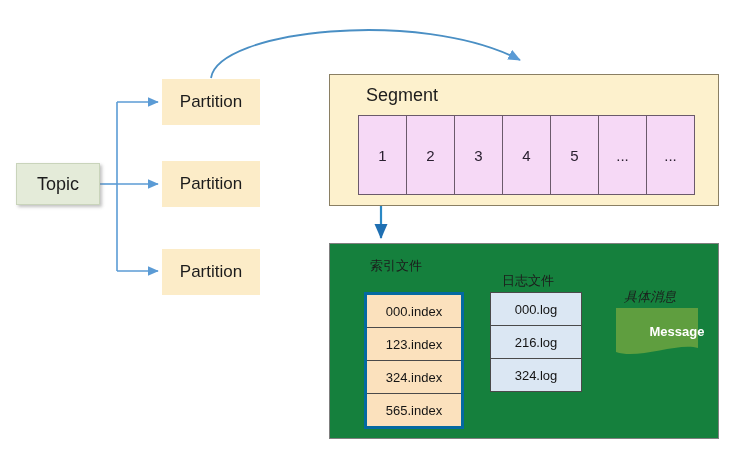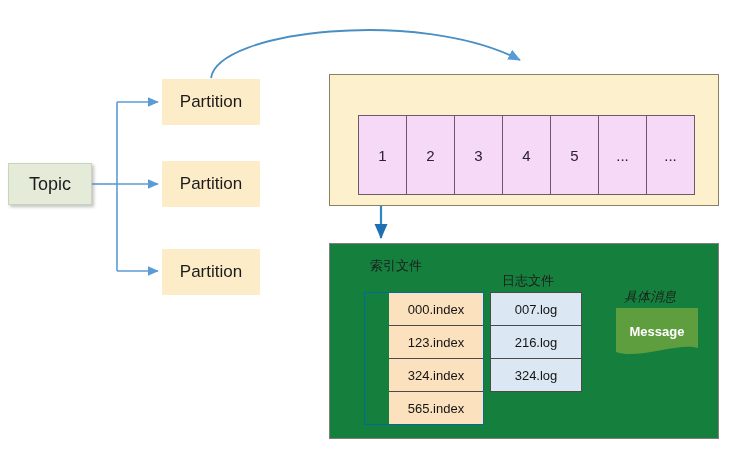--- a/index.html
+++ b/index.html
@@ -12,21 +12,21 @@
     width: 732px;
     height: 459px;
     background: #ffffff;
     font-family: "Liberation Sans", "DejaVu Sans", sans-serif;
     overflow: hidden;
   }
   .abs { position: absolute; box-sizing: border-box; }
 
   
   #topic-box {
-    left: 8px; top: 163px; width: 84px; height: 42px;
+    left: 16px; top: 163px; width: 84px; height: 42px;
     background: #e4ebd9;
     border: 1px solid #c9d4bb;
     box-shadow: 2px 2px 3px rgba(120,120,120,0.45);
     display: flex; align-items: center; justify-content: center;
     font-size: 18px; color: #1c1c1c;
   }
 
   
   .partition-box {
     width: 98px; height: 46px;
@@ -73,22 +73,21 @@
     font-size: 13px; color: #1c1c1c;
     white-space: nowrap;
   }
   #index-label { left: 40px; top: 13px; }
   #log-label   { left: 172px; top: 13px; margin-top: 15px; }
   #message-label { left: 294px; top: 44px; font-style: italic; }
 
   #index-stack {
     position: absolute; left: 34px; top: 48px;
     width: 94px;
-    border: 1px solid #0369a1;
-    padding-left: 24px;
+    border: 3px solid #0369a1;
   }
   .index-cell {
     height: 32px; background: #fbe1bd;
     border-bottom: 1px solid #4a4a4a;
     display: flex; align-items: center; justify-content: center;
     font-size: 13px; color: #141414;
   }
   .index-cell:last-child { border-bottom: none; }
 
   #log-stack {
@@ -104,21 +103,21 @@
   }
   .log-cell:last-child { border-bottom: none; }
 
   #message-shape {
     position: absolute; left: 286px; top: 64px;
     width: 82px; height: 50px;
   }
   #message-shape .msg-text {
     position: absolute; left: 0; top: 0; width: 82px; height: 46px;
     display: flex; align-items: center; justify-content: center;
-    font-size: 13px; color: #ffffff; font-weight: bold;
+    font-size: 13px; color: #ffffff; font-weight: bold; padding-left: 20px;
   }
 
   #watermark {
     position: absolute; left: 588px; top: 436px;
     font-size: 12px; color: #d2d2d2;
     letter-spacing: 1px;
     white-space: nowrap;
   }
 
   svg.overlay {
@@ -181,20 +180,21 @@
     <span>Partition</span>
   </div>
   <div class="abs partition-box" id="partition-1">
     <span>Partition</span>
   </div>
   <div class="abs partition-box" id="partition-2">
     <span>Partition</span>
   </div>
 
   <div class="abs" id="segment-box">
+    <div id="segment-title">Segment</div>
     <div id="segment-cells">
       <div class="segment-cell">1</div>
       <div class="segment-cell">2</div>
       <div class="segment-cell">3</div>
       <div class="segment-cell">4</div>
       <div class="segment-cell">5</div>
       <div class="segment-cell">...</div>
       <div class="segment-cell">...</div>
     </div>
   </div>
@@ -206,21 +206,21 @@
     <div class="col-label" id="message-label">具体消息</div>
 
     <div id="index-stack">
       <div class="index-cell">000.index</div>
       <div class="index-cell">123.index</div>
       <div class="index-cell">324.index</div>
       <div class="index-cell">565.index</div>
     </div>
 
     <div id="log-stack">
-      <div class="log-cell">007.log</div>
+      <div class="log-cell">000.log</div>
       <div class="log-cell">216.log</div>
       <div class="log-cell">324.log</div>
     </div>
 
     <div id="message-shape">
       <svg width="82" height="50" viewBox="0 0 82 50" xmlns="http://www.w3.org/2000/svg">
         <path d="M0,0 L82,0 L82,40 C62,34 22,52 0,44 Z" fill="#5f9e3f"></path>
       </svg>
       <div class="msg-text">Message</div>
     </div>

